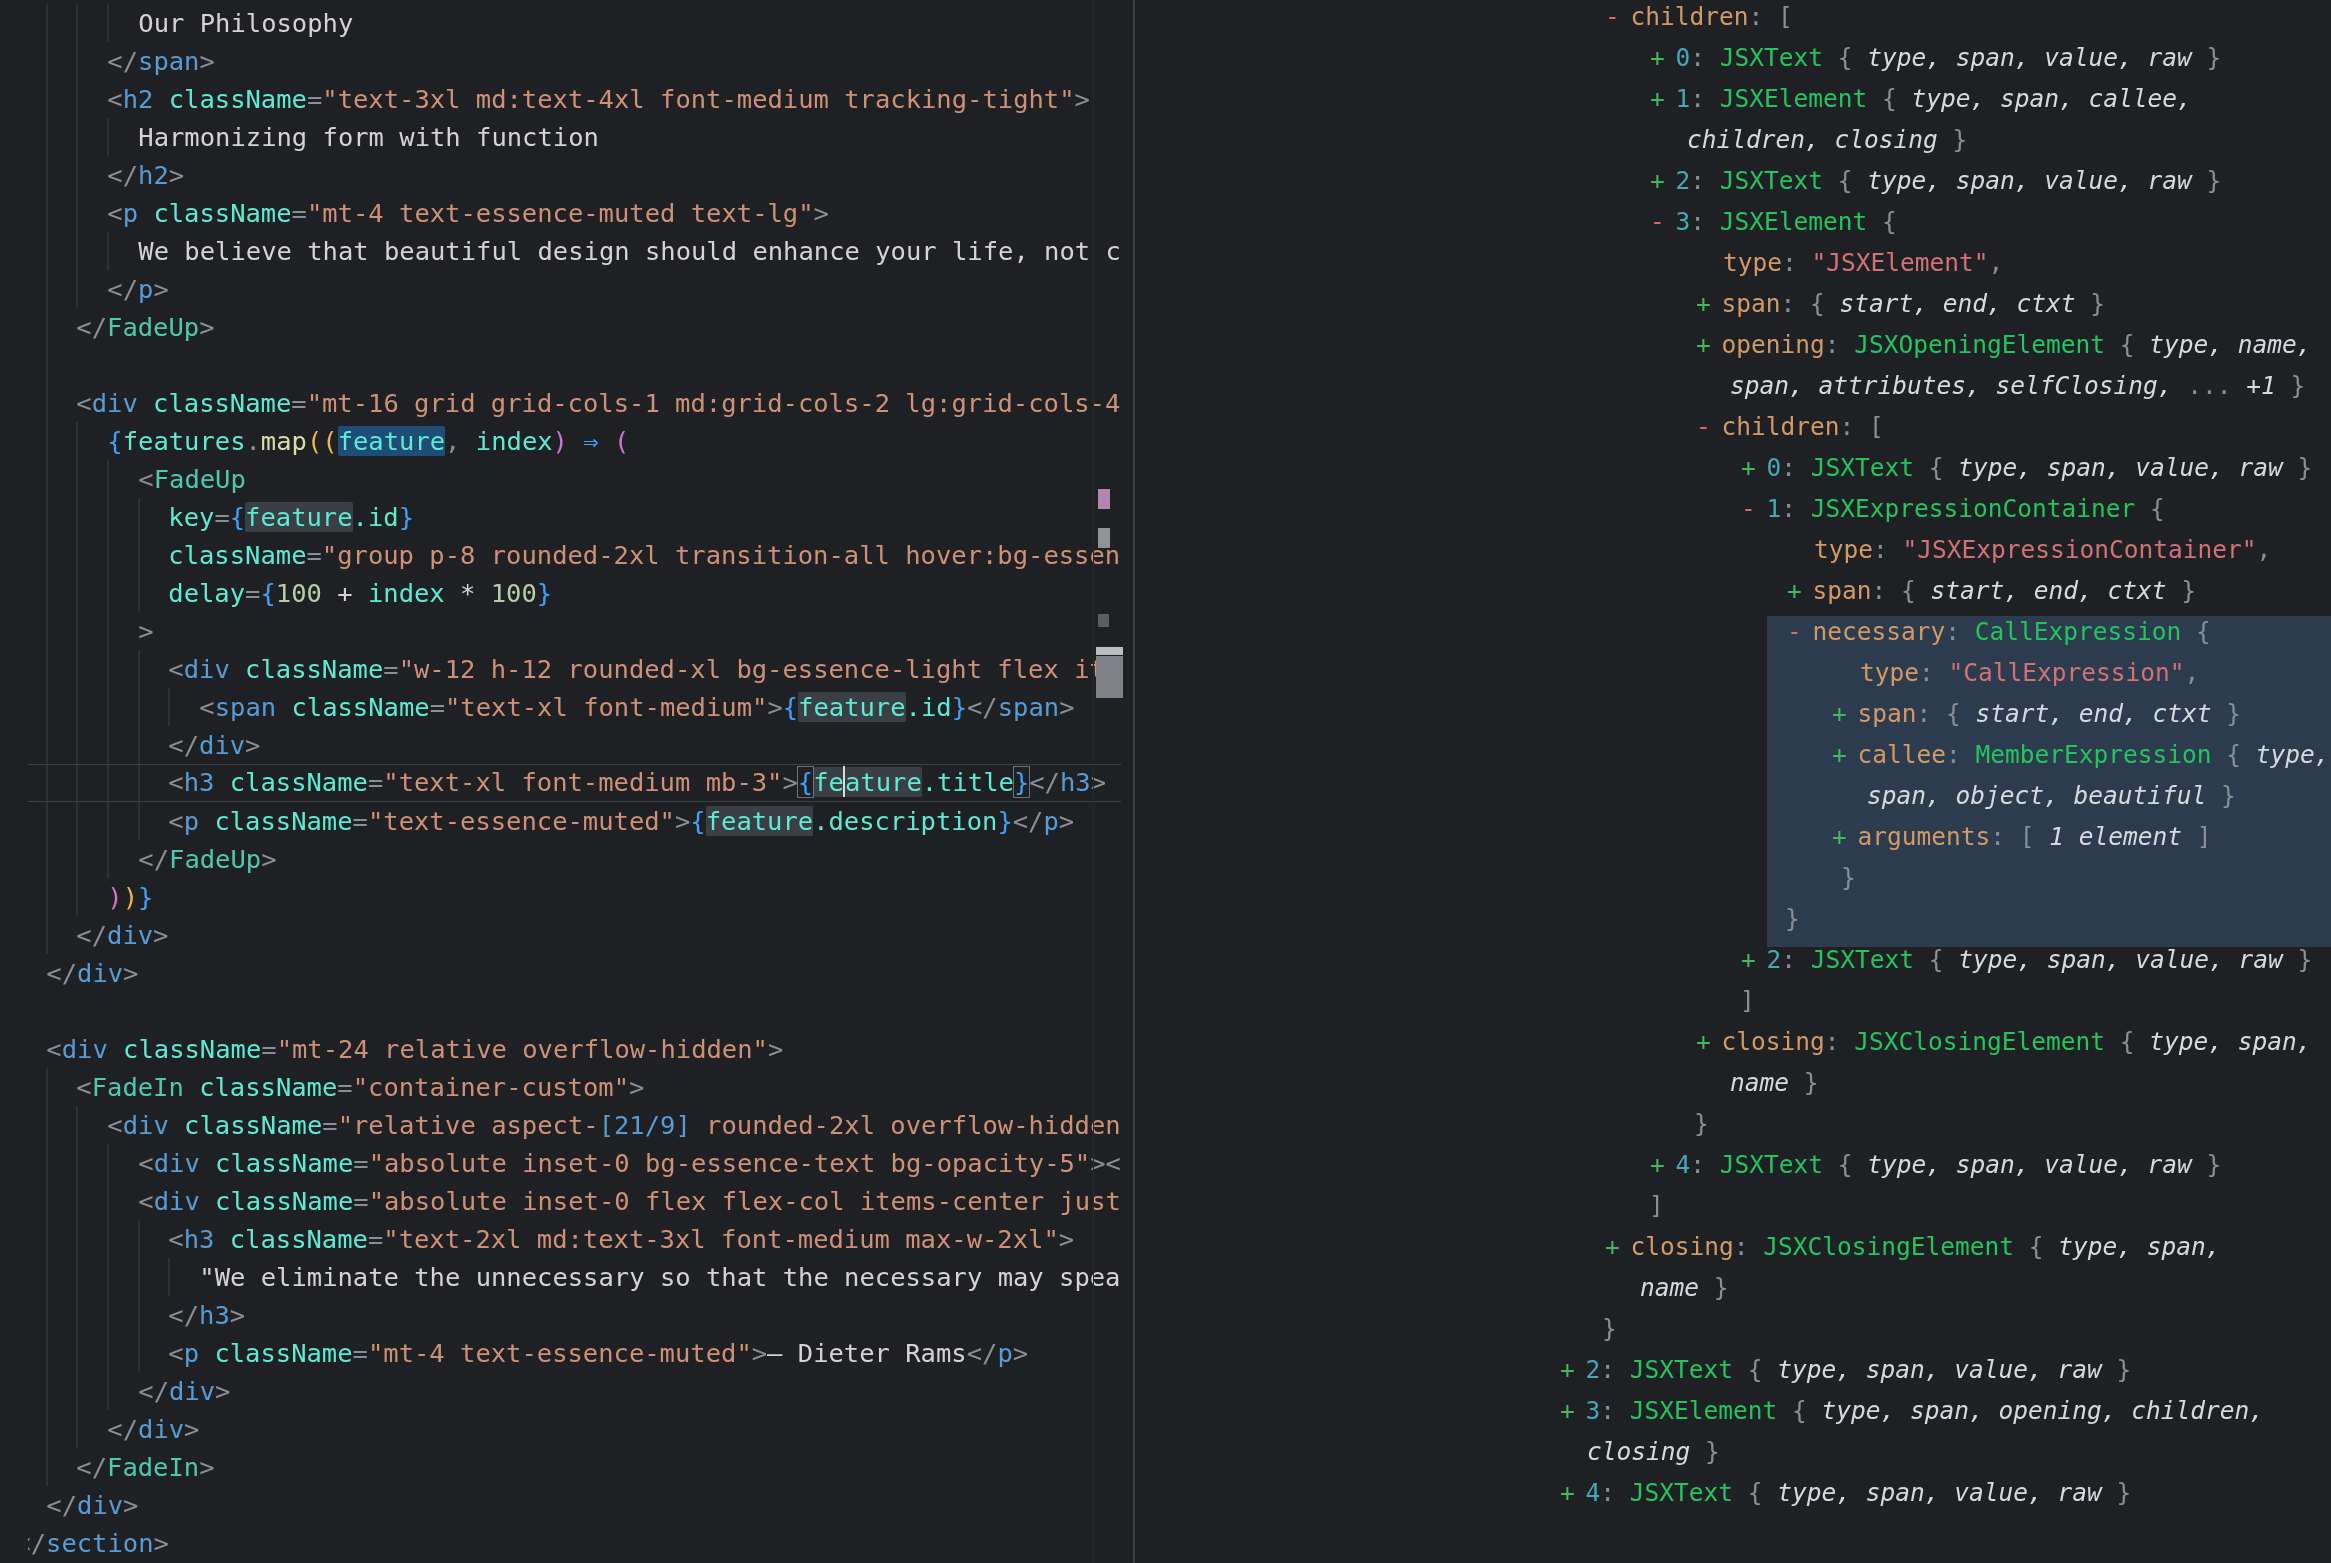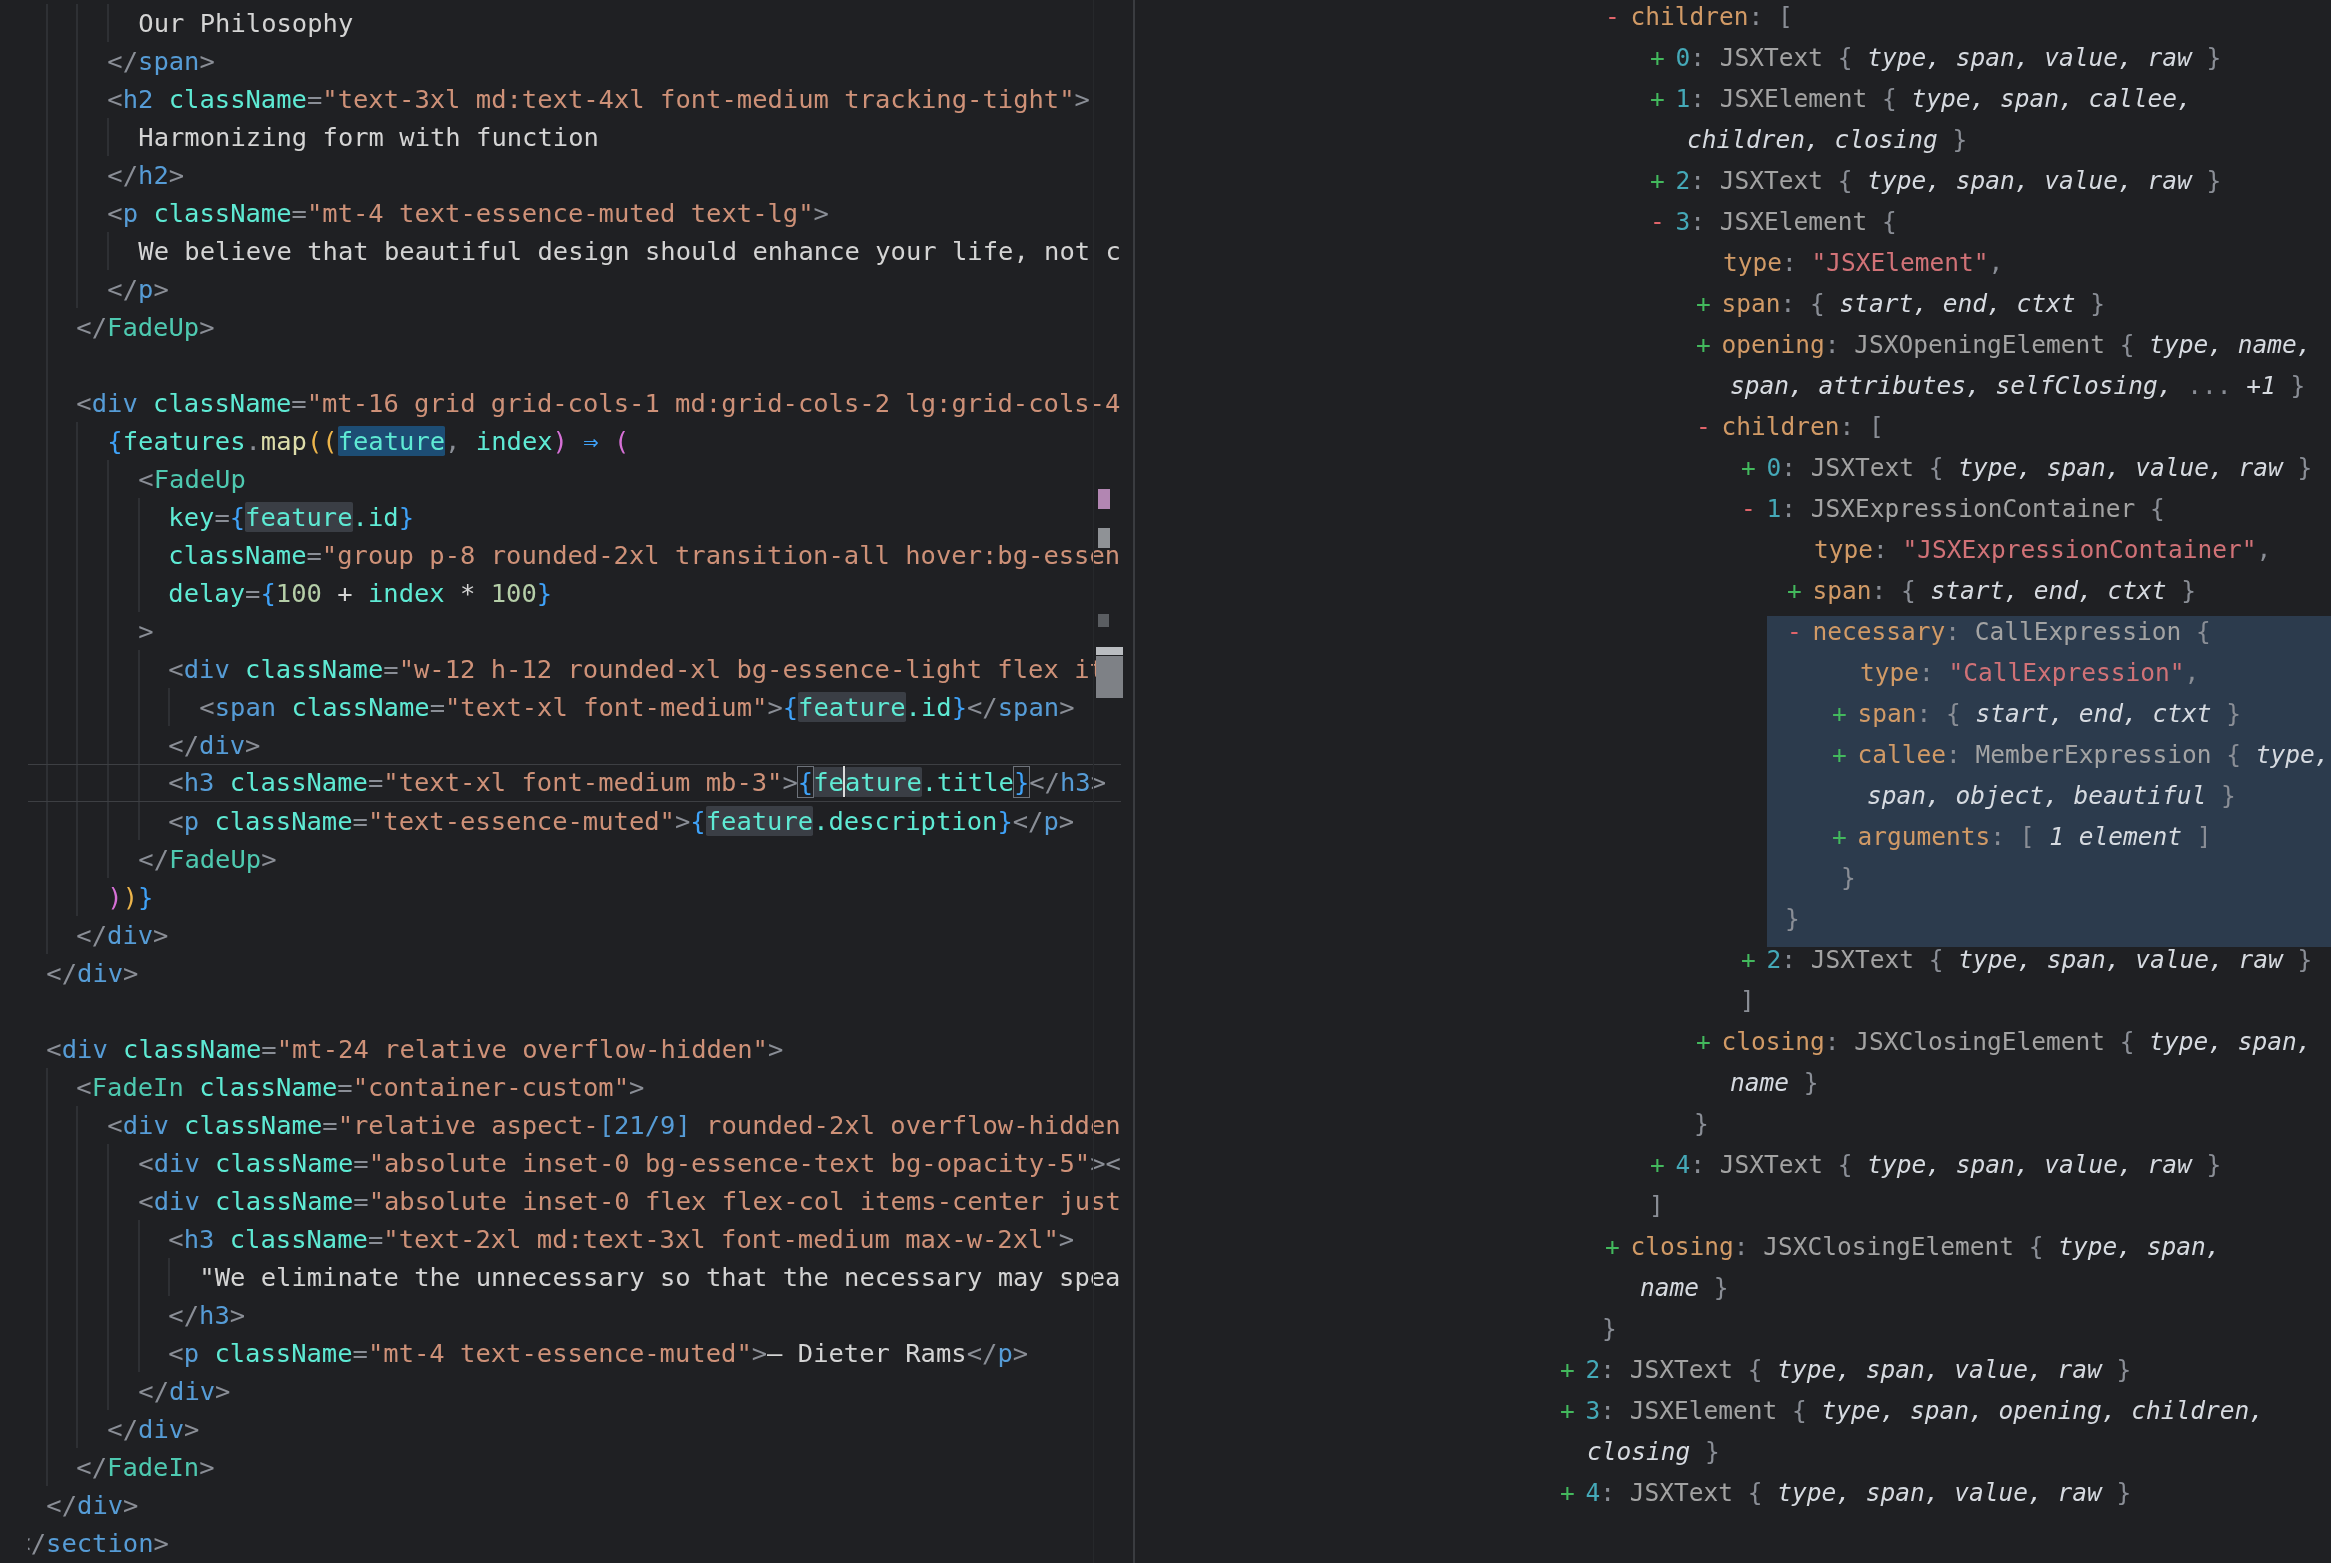--- a/index.html
+++ b/index.html
@@ -18,21 +18,21 @@
   .caret{display:inline-block;width:0;height:31px;border-left:2.7px solid #dcdcdc;vertical-align:-6.4px;margin-left:-0.9px}
   
   #ruler{position:absolute;left:1093px;top:0;width:40px;height:1564px;border-left:0.9px solid #26282b;}
   .rmark{position:absolute;}
   #divider{position:absolute;left:1133px;top:0;width:1.8px;height:1564px;background:#3a3c40;cursor:col-resize;}
   
   #right-panel{position:absolute;left:1135px;top:-4.5px;width:1196px;height:1573px;overflow:hidden;font-size:24.5px;}
   .rrow{position:relative;height:41px;line-height:41px;white-space:pre;z-index:2;}
   .mk{display:inline-block;width:25.5px;font-style:normal;}
   .mk-p{color:#43b95d}.mk-m{color:#e0646a}
-  .k{color:#d19a66}.nd{color:#a3a3a3}.ix{color:#45a9b8}
+  .k{color:#d19a66}.nd{color:#22c55e}.ix{color:#45a9b8}
   .pv{color:#d6dae0;font-style:italic}.sv{color:#d17277}.nl{color:#db6a72}
   #hl-block{position:absolute;left:632px;top:620px;width:565px;height:331px;background:#2c3b4d;z-index:1;}
 </style>
 </head>
 <body>
 
 <div id="left-editor">
     <div class="lrow" style="padding-left: 123px;"><div class="guide" style="left: 31px;"></div><div class="guide" style="left: 61px;"></div><div class="guide" style="left: 92px;"></div><span class="x">Our Philosophy</span></div>
     <div class="lrow" style="padding-left: 92px;"><div class="guide" style="left: 31px;"></div><div class="guide" style="left: 61px;"></div><span class="p">&lt;/</span><span class="t">span</span><span class="p">&gt;</span></div>
     <div class="lrow" style="padding-left: 92px;"><div class="guide" style="left: 31px;"></div><div class="guide" style="left: 61px;"></div><span class="p">&lt;</span><span class="t">h2</span><span class="a"> className</span><span class="p">=</span><span class="s">"text-3xl md:text-4xl font-medium tracking-tight"</span><span class="p">&gt;</span></div>

